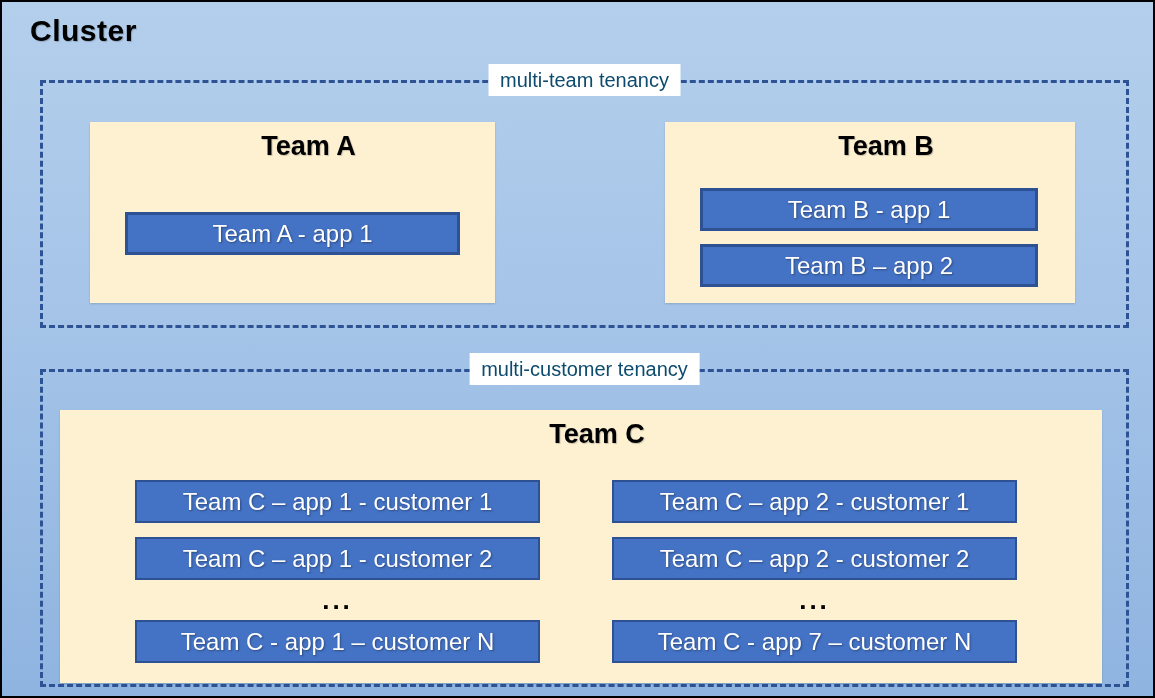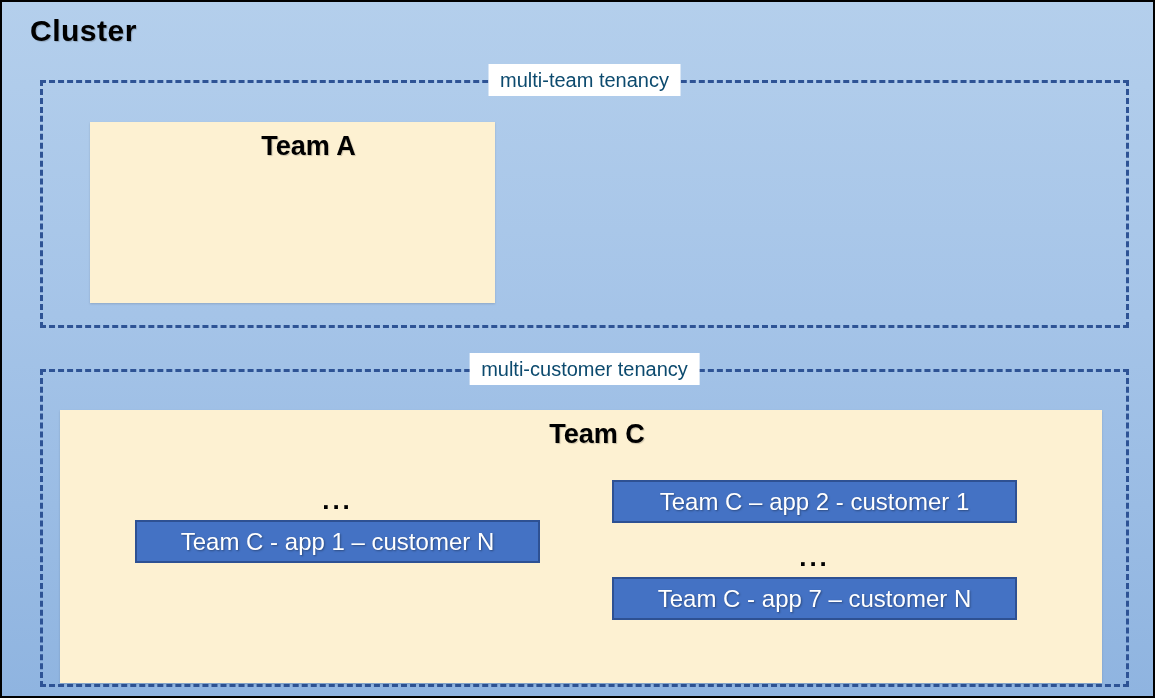--- a/index.html
+++ b/index.html
@@ -114,36 +114,45 @@
 
 <div class="canvas">
 
   <div class="cluster-title">Cluster</div>
 
   <div class="zone zone-1">
     <div class="zone-label">multi-team tenancy</div>
 
     <div class="team-box team-a">
       <div class="team-title">Team A</div>
+      <div class="app-box">Team A - app 1</div>
     </div>
 
+    <div class="team-box team-b">
+      <div class="team-title">Team B</div>
+      <div class="app-box app-1">Team B - app 1</div>
+      <div class="app-box app-2">Team B – app 2</div>
+    </div>
   </div>
 
   <div class="zone zone-2">
     <div class="zone-label">multi-customer tenancy</div>
 
     <div class="team-box team-c">
       <div class="team-title">Team C</div>
 
       <div class="tc-col tc-col-1">
+        <div class="app-box row-gap">Team C – app 1 - customer 1</div>
+        <div class="app-box">Team C – app 1 - customer 2</div>
         <div class="ellipsis-row">...</div>
         <div class="app-box">Team C - app 1 – customer N</div>
       </div>
 
       <div class="tc-col tc-col-2">
         <div class="app-box row-gap">Team C – app 2 - customer 1</div>
+        <div class="app-box">Team C – app 2 - customer 2</div>
         <div class="ellipsis-row">...</div>
         <div class="app-box">Team C - app 7 – customer N</div>
       </div>
     </div>
   </div>
 
 </div>
 
 </body></html>

